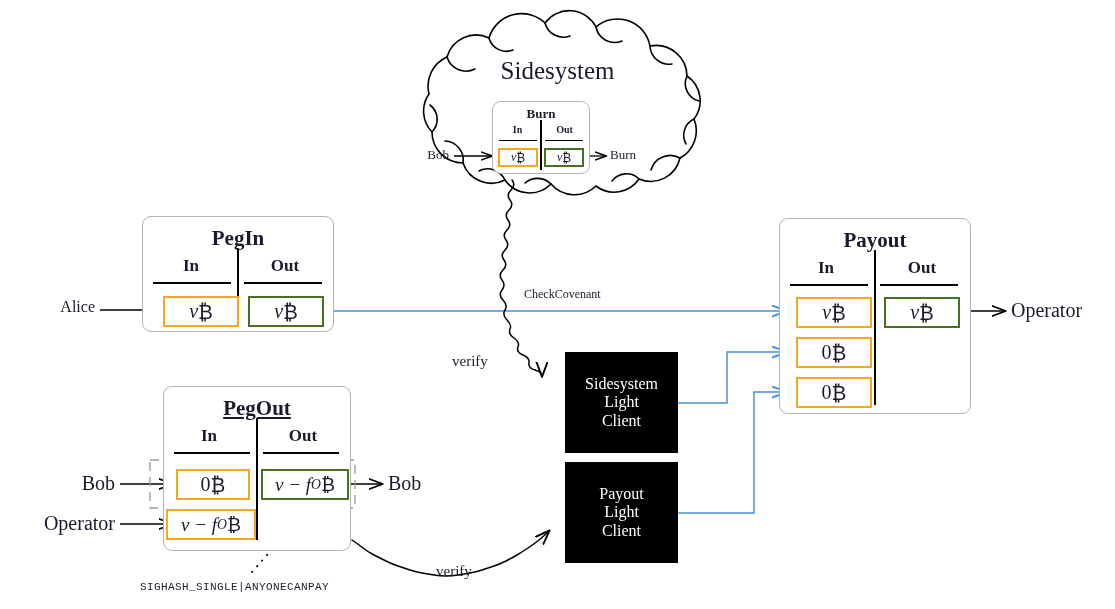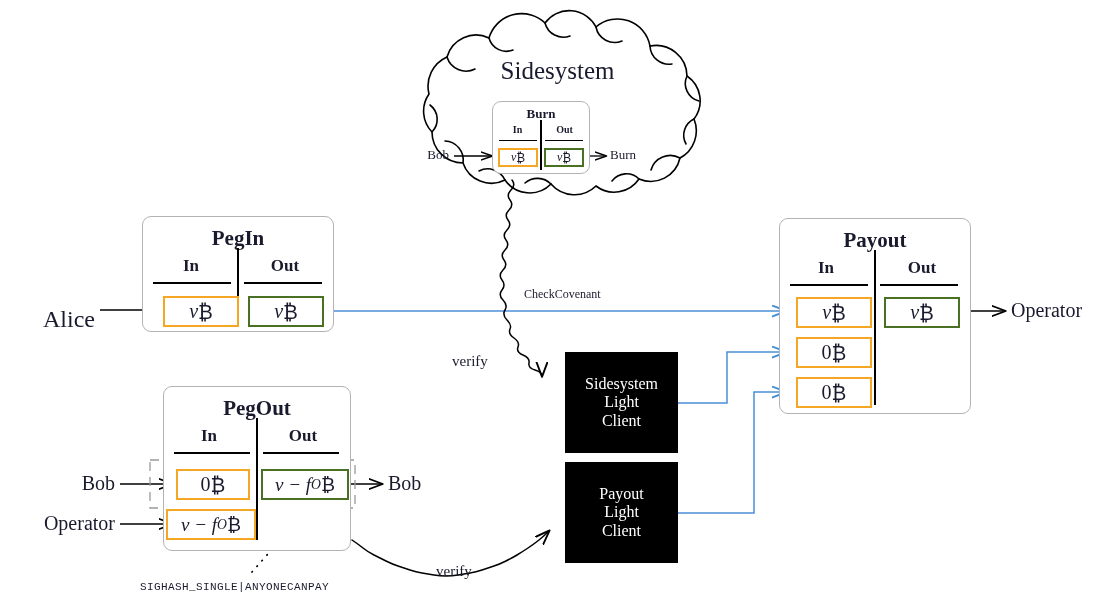--- a/index.html
+++ b/index.html
@@ -139,24 +139,24 @@
     <div style="position:absolute;left:94px;top:31px;width:1.8px;height:75px;background:#000;"></div>
     <div class="slot in" style="left:20px;top:79px;width:76px;height:31px;font-size:20px;">
       <span class="ital">v</span>
         <span class="btc">₿</span>
     </div>
     <div class="slot out" style="left:105px;top:79px;width:76px;height:31px;font-size:20px;">
       <span class="ital">v</span>
         <span class="btc">₿</span>
     </div>
   </div>
-  <div class="lbl" style="left:95px;top:298px;transform:translateX(-100%);font-size:24px;margin-top:8px;">Alice</div>
+  <div class="lbl" style="left:95px;top:298px;transform:translateX(-100%);font-size:16px;">Alice</div>
 
   <div class="txbox" style="left:163px;top:386px;width:186px;height:163px;">
-    <div class="txtitle" style="top:9px;font-size:21px;">PegOut</div>
+    <div class="txtitle" style="top:9px;font-size:21px;text-decoration:underline;">PegOut</div>
     <div class="colhdr" style="left:0px;top:39px;width:90px;font-size:17px;">In</div>
     <div class="colhdr" style="left:94px;top:39px;width:90px;font-size:17px;">Out</div>
     <div style="position:absolute;left:10px;top:65px;width:76px;height:1.6px;background:#000;"></div>
     <div style="position:absolute;left:99px;top:65px;width:76px;height:1.6px;background:#000;"></div>
     <div style="position:absolute;left:92px;top:31px;width:1.8px;height:122px;background:#000;"></div>
 
     <div class="slot in" style="left:12px;top:82px;width:74px;height:31px;font-size:20px;">
       <span>0</span>
         <span class="btc">₿</span>
     </div>

